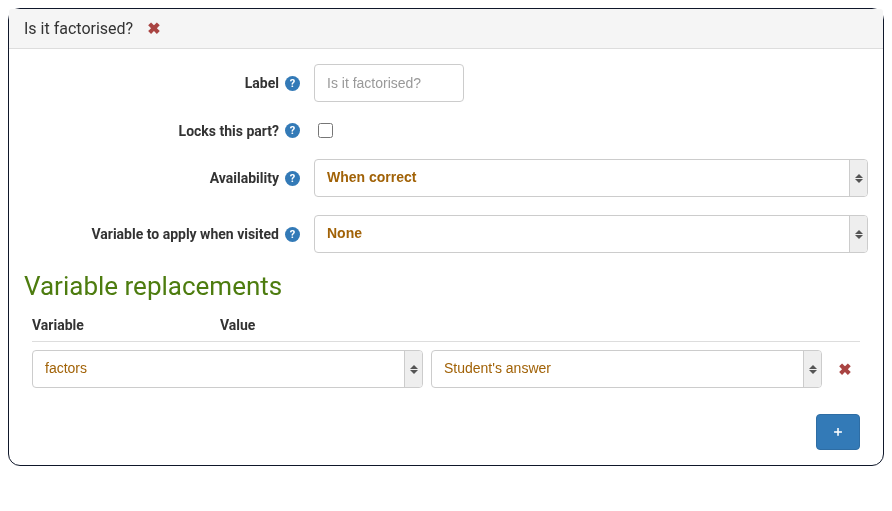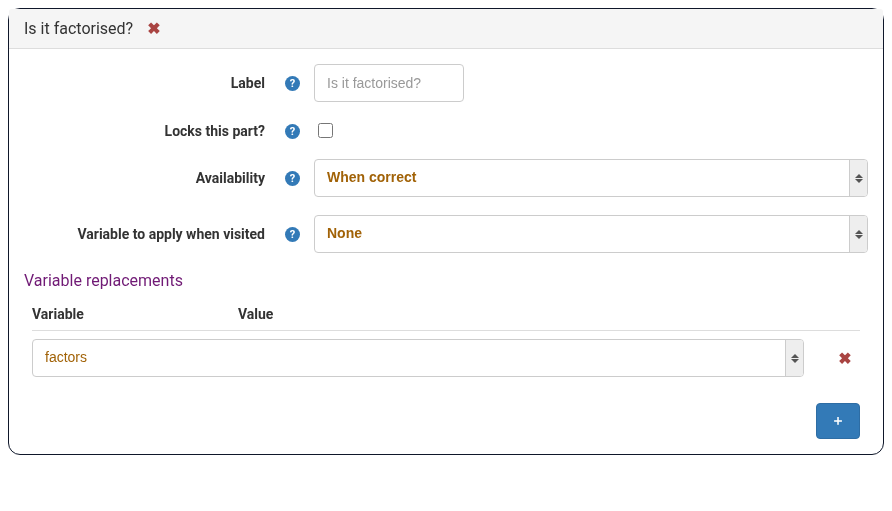--- a/index.html
+++ b/index.html
@@ -42,22 +42,22 @@
     margin-bottom: 18px;
   }
   .form-row .form-label {
     width: 290px;
     text-align: right;
     padding-right: 14px;
     font-weight: 700;
     color: #333;
     display: flex;
     justify-content: flex-end;
-    align-items: flex-end;
-    gap: 20px;
+    align-items: center;
+    gap: 6px;
   }
   .help-icon {
     display: inline-flex;
     align-items: center;
     justify-content: center;
     width: 15px;
     height: 15px;
     border-radius: 50%;
     background: #337ab7;
     color: #fff;
@@ -116,32 +116,32 @@
   .select-caret .tri-down {
     width: 0; height: 0;
     border-left: 4px solid transparent;
     border-right: 4px solid transparent;
     border-top: 4px solid #555;
   }
   input[type="checkbox"].chk {
     width: 15px; height: 15px;
   }
   h3.section-h {
-    font-size: 16px;
+    font-size: 26px;
     font-weight: 400;
-    color: #701a75;
+    color: #4d7c0f;
     margin: 6px 0 8px 0;
   }
   .replacements {
     padding: 0 8px;
   }
   .rep-row {
     display: flex;
     align-items: center;
-    gap: 26px;
+    gap: 8px;
     padding: 8px 0;
   }
   .rep-header {
     border-bottom: 1px solid #ddd;
     font-weight: 700;
     color: #333;
     padding-bottom: 8px;
   }
   .rep-col-var { width: 180px; }
   .rep-col-val { flex: 1; }
@@ -249,20 +249,29 @@
       <div class="rep-row">
         <div class="rep-col-var select-wrap">
           <select class="form-control" style="font-weight:400;">
             <option>factors</option>
           </select>
           <div class="select-caret">
             <div class="tri-up"></div>
               <div class="tri-down"></div>
           </div>
         </div>
+        <div class="rep-col-val select-wrap">
+          <select class="form-control" style="font-weight:400;">
+            <option>Student's answer</option>
+          </select>
+          <div class="select-caret">
+            <div class="tri-up"></div>
+              <div class="tri-down"></div>
+          </div>
+        </div>
         <div class="rep-col-act">
           <span class="del-x">✖</span>
         </div>
       </div>
     </div>
 
     <div class="actions">
       <button class="btn-primary">
         <span class="plus">＋</span>
       </button>

